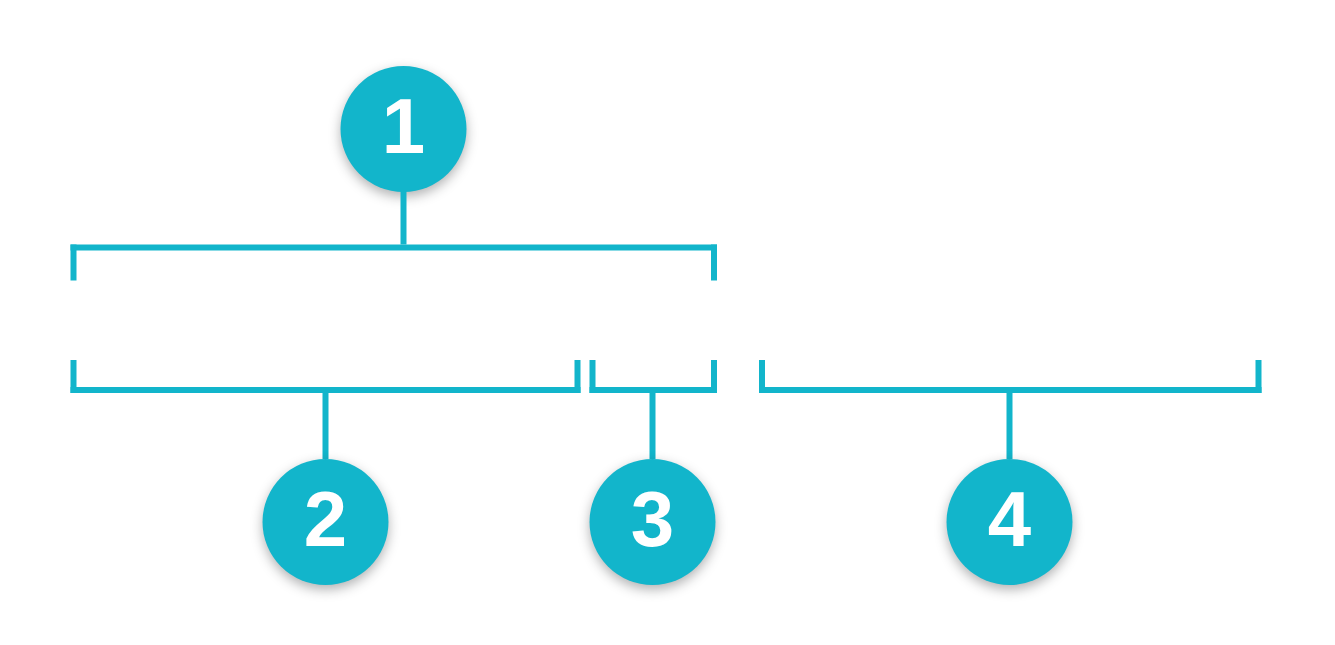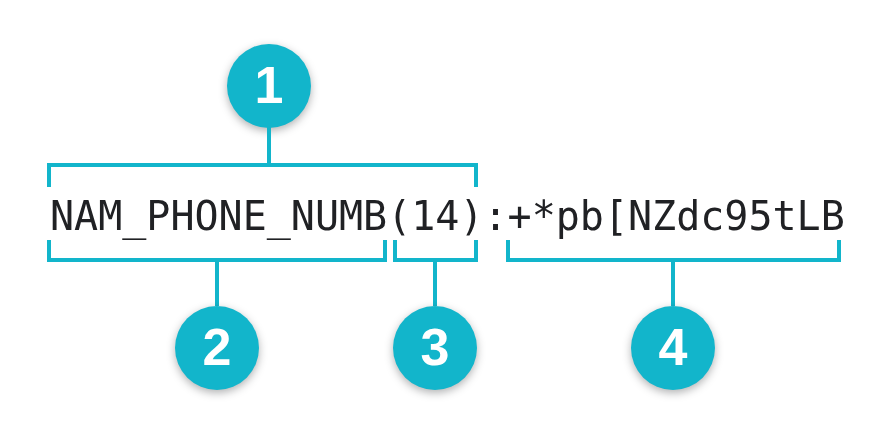--- a/index.html
+++ b/index.html
@@ -95,21 +95,20 @@
 <body>
 
 <div class="canvas">
 
   <div class="callout" id="callout-1">
     <span class="num">1</span>
   </div>
   <div class="stem" id="stem-1"></div>
   <div class="bracket bracket-down" id="bracket-full"></div>
 
-  <div class="token-line"><span>NAM_PHONE_NUMB</span><span>(14)</span><span>:</span><span>+*pb[NZdc95tLB</span></div>
 
   <div class="bracket bracket-up" id="bracket-name"></div>
   <div class="bracket bracket-up" id="bracket-length"></div>
   <div class="bracket bracket-up" id="bracket-value"></div>
 
   <div class="stem" id="stem-2"></div>
   <div class="callout" id="callout-2">
     <span class="num">2</span>
   </div>
 

